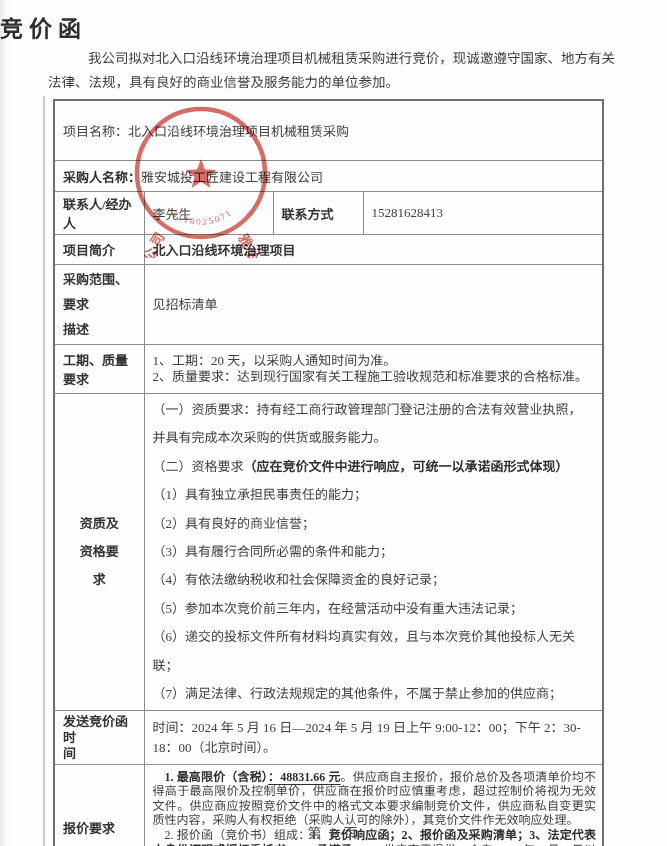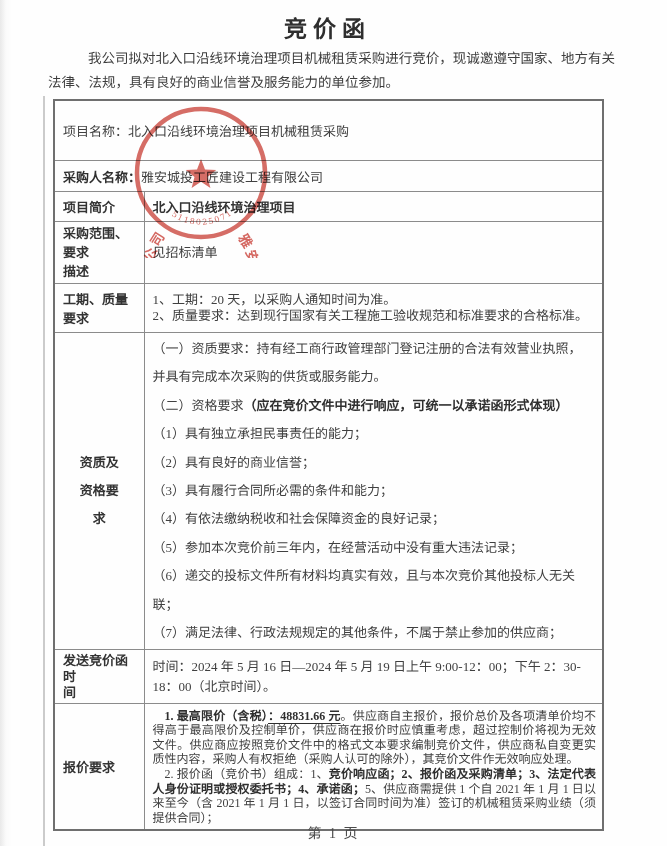--- a/index.html
+++ b/index.html
@@ -9,21 +9,21 @@
     font-family:"Liberation Serif","DejaVu Serif",serif;
     color:#404040;
     position:relative;
     overflow:hidden;
   }
   .page{position:absolute;inset:0;background:linear-gradient(90deg,#e9e9e9 0px,#fbfbfb 6px,#fefefe 12px);}
   
   .scan-line{position:absolute;left:43px;top:96px;width:2px;height:750px;background:#8f8f8f;opacity:.45;}
   .title{
     position:absolute;top:10px;left:0;width:655px;
-    text-align:center;font-size:23px;font-weight:bold;color:#2e2e2e;
+    text-align:left;font-size:23px;font-weight:bold;color:#2e2e2e;
     letter-spacing:6px;
   }
   .intro{
     position:absolute;top:47px;left:48px;width:567px;
     font-size:13.5px;line-height:23.5px;text-align:justify;
     text-indent:40px;color:#3d3d3d;
   }
   table.doc{
     position:absolute;left:53px;top:99px;
     width:549px;border-collapse:collapse;table-layout:fixed;
@@ -37,21 +37,21 @@
     overflow:hidden;
     margin-left:47px;
   }
   td.lbl{font-weight:bold;color:#333;}
   .r1 td{height:55px;vertical-align:bottom;padding-bottom:8px;}
   .r2 td{height:26px;}
   .r3 td{height:25px;}
   .r4 td{height:25px;}
   .r4 .val{font-weight:bold;color:#333;}
   .r5 td{height:56px;vertical-align:top;padding-top:9px;}
-  .r5 .lbl div{line-height:19px;}
+  .r5 .lbl div{line-height:25px;}
   .r5 .val{line-height:25px;}
   .r6 td{height:44px;}
   .r6 .val div{line-height:16.5px;}
   .r7 td{height:283px;}
   .r7 td.lbl{text-align:center;padding:2px 21px;line-height:28px;}
   .r7 .val{vertical-align:middle;}
   .r7 .val div{line-height:28.4px;}
   .r8 td{height:34px;}
   .r8 td.lbl{line-height:16px;padding-top:3px;vertical-align:top;}
   .r8 .val{line-height:20px;font-size:13px;}
@@ -91,20 +91,26 @@
     <tbody>
       <tr class="r1">
         <td colspan="4">
           <span>项目名称：</span><span>北入口沿线环境治理项目机械租赁采购</span>
         </td>
       </tr>
       <tr class="r2">
         <td colspan="4">
           <span class="b">采购人名称：</span><span>雅安城投工匠建设工程有限公司</span>
         </td>
+      </tr>
+      <tr class="r3">
+        <td class="lbl">联系人/经办人</td>
+        <td>李先生</td>
+        <td class="lbl">联系方式</td>
+        <td>15281628413</td>
       </tr>
       <tr class="r4">
         <td class="lbl">项目简介</td>
         <td colspan="3" class="val">北入口沿线环境治理项目</td>
       </tr>
       <tr class="r5">
         <td class="lbl">
           <div>采购范围、要求</div>
           <div>描述</div>
         </td>

